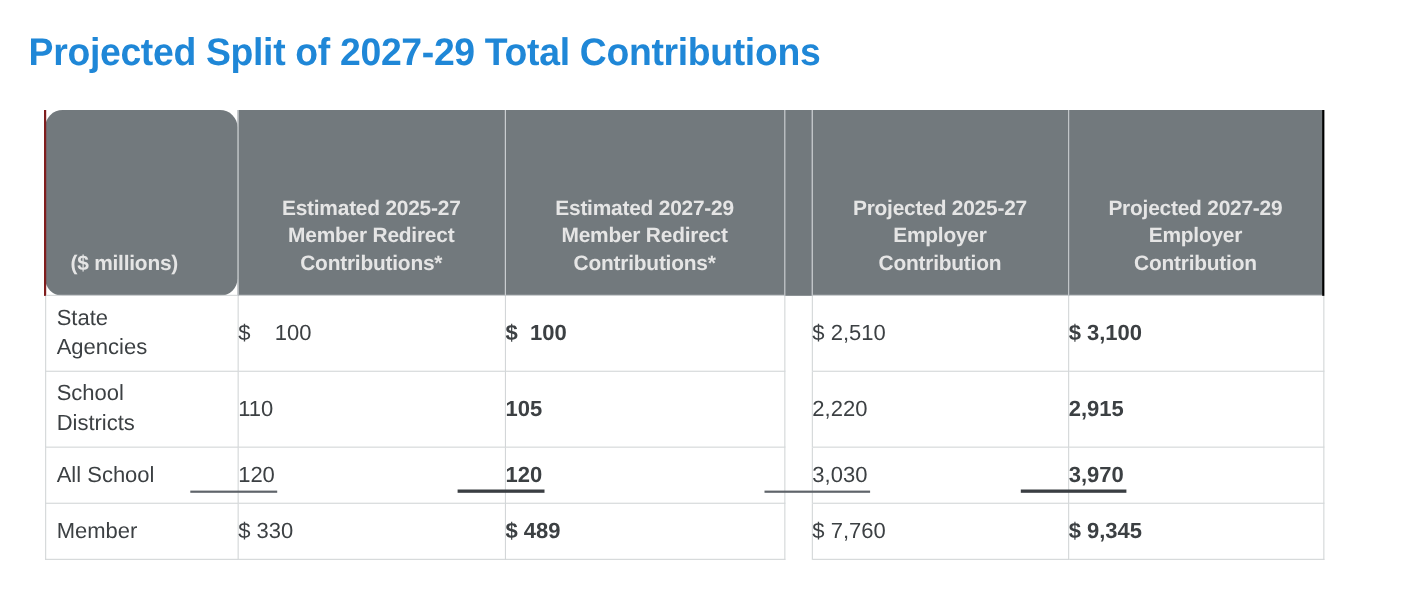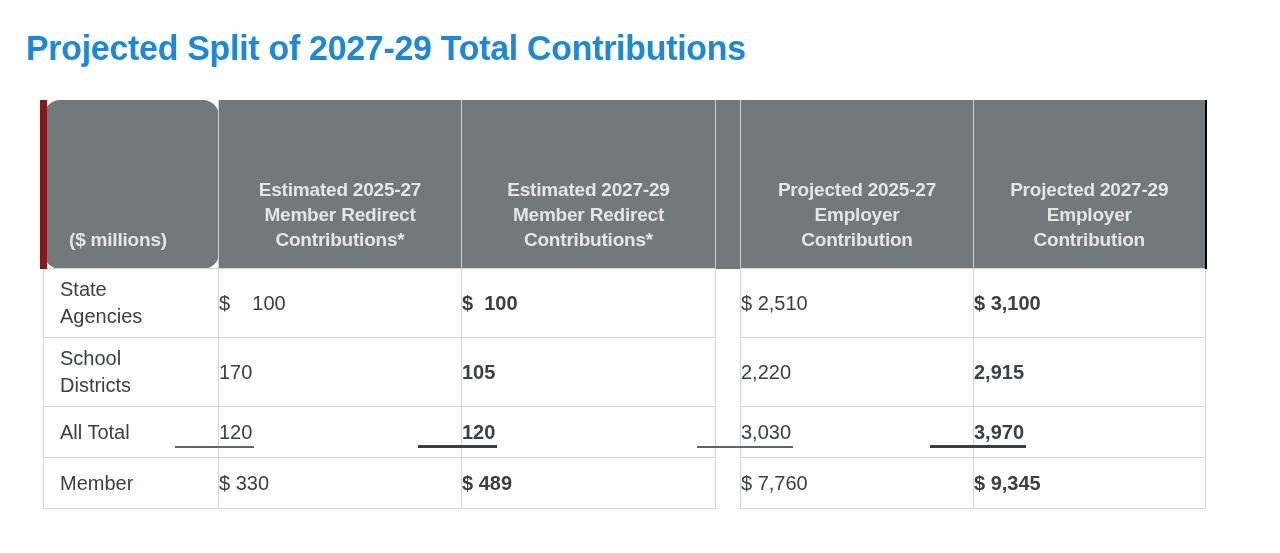--- a/index.html
+++ b/index.html
@@ -62,21 +62,21 @@
     vertical-align: bottom;
     padding: 0 8px 16px 8px;
     text-align: center;
     border-left: 1px solid #c9cdd0;
     border-right: 1px solid #c9cdd0;
     letter-spacing: -0.2px;
   }
   table.contrib thead th.label-head {
     text-align: left;
     padding-left: 22px;
-    border-left: 7px solid #7f1d1d;
+    border-left: 2px solid #7f1d1d;
     border-radius: 16px;
   }
   table.contrib thead th.gap-head {
     border-left: 1px solid #c9cdd0;
     border-right: 1px solid #c9cdd0;
     padding: 0;
   }
   table.contrib thead th.last-head {
     border-right: 2px solid #000000;
   }
@@ -85,21 +85,21 @@
     font-size: 20px;
     color: #3c4043;
     height: 60px;
     vertical-align: middle;
     border: 1px solid #d3d6d8;
     padding: 0;
     background: #ffffff;
   }
   table.contrib tbody td.lbl {
     text-align: left;
-    padding-left: 16px;
+    padding-left: 10px;
     line-height: 27px;
   }
   table.contrib tbody td.gap {
     border-top: none;
     border-bottom: none;
   }
   table.contrib tbody tr.tall td { height: 68px; }
   table.contrib tbody tr.short td { height: 50px; }
 
   td.bold { font-weight: bold; color: #2b2f33; }
@@ -166,28 +166,28 @@
         <tr class="tall">
           <td class="lbl"><span>State</span><br><span>Agencies</span></td>
           <td><span class="val">$    100</span></td>
           <td class="bold"><span class="val">$  100</span></td>
           <td class="gap"></td>
           <td><span class="val">$ 2,510</span></td>
           <td class="bold"><span class="val">$ 3,100</span></td>
         </tr>
         <tr class="tall">
           <td class="lbl"><span>School</span><br><span>Districts</span></td>
-          <td><span class="val">170</span></td>
+          <td><span class="val">110</span></td>
           <td class="bold"><span class="val">105</span></td>
           <td class="gap"></td>
           <td><span class="val">2,220</span></td>
           <td class="bold"><span class="val">2,915</span></td>
         </tr>
         <tr class="short">
-          <td class="lbl"><span>All Total</span></td>
+          <td class="lbl"><span>All School</span></td>
           <td><span class="val ruled">120</span></td>
           <td class="bold"><span class="val ruled">120</span></td>
           <td class="gap"></td>
           <td><span class="val ruled">3,030</span></td>
           <td class="bold"><span class="val ruled">3,970</span></td>
         </tr>
         <tr class="short">
           <td class="lbl"><span>Member</span></td>
           <td><span class="val">$ 330</span></td>
           <td class="bold"><span class="val">$ 489</span></td>

